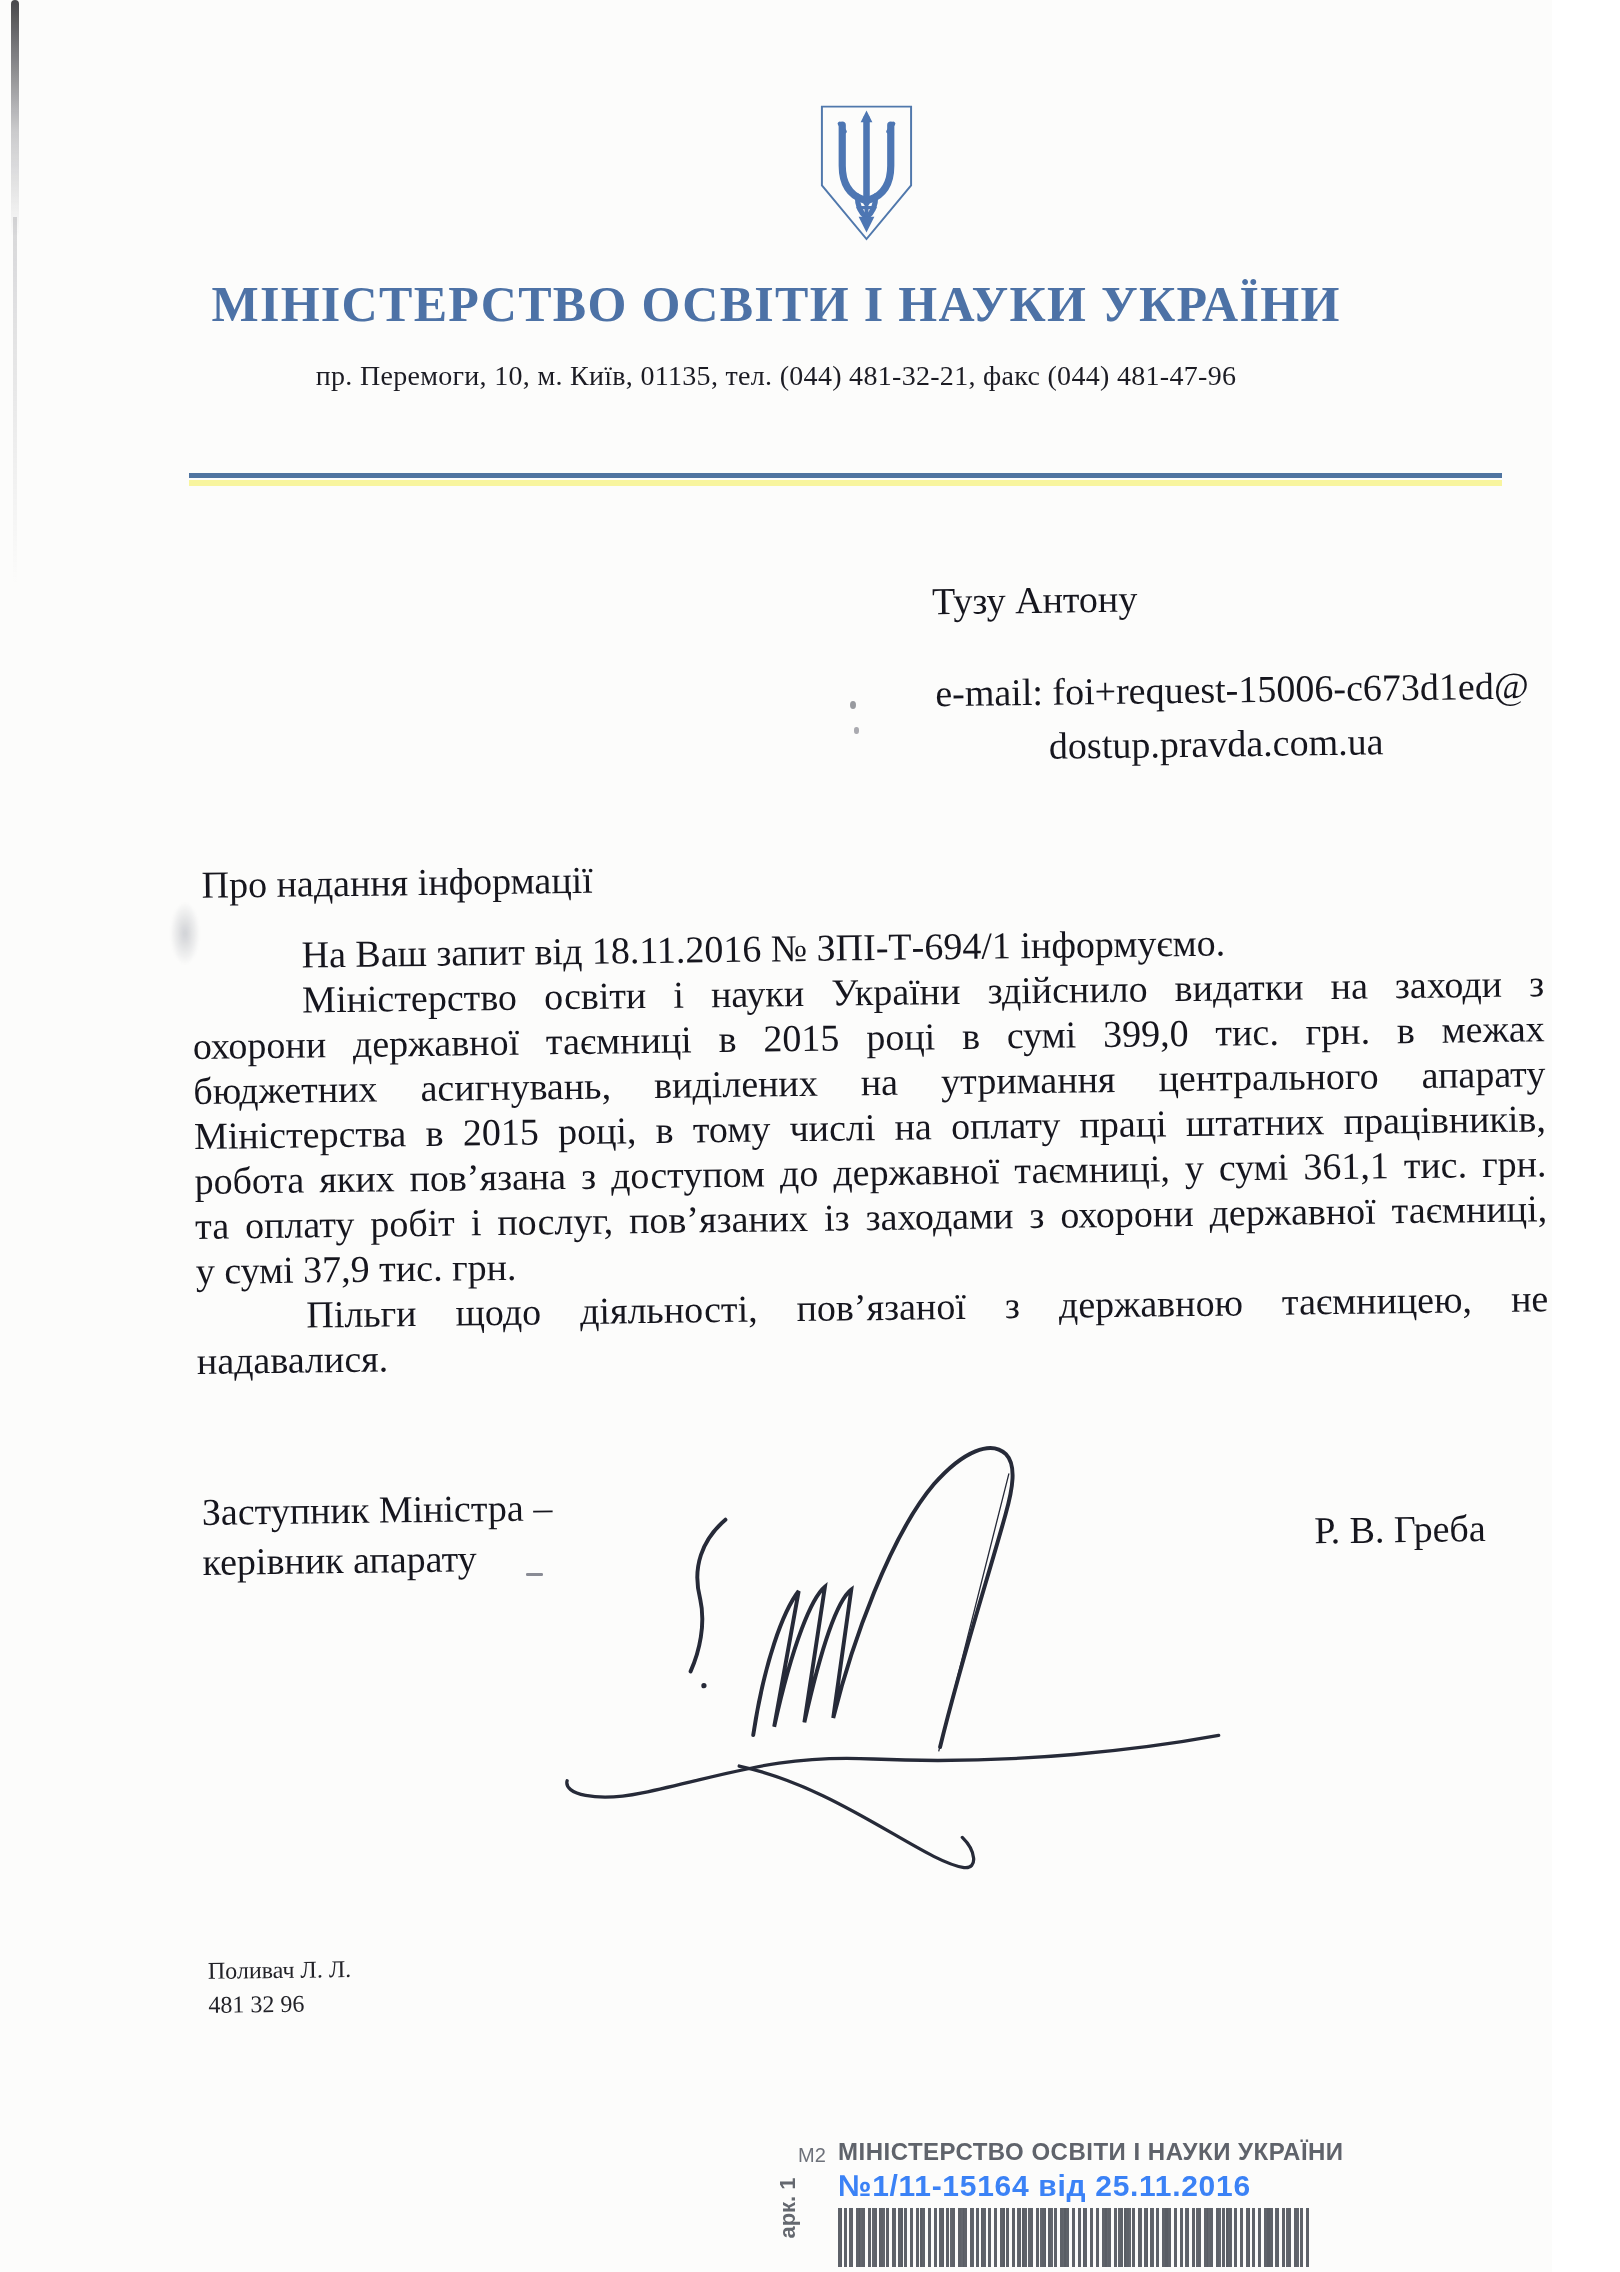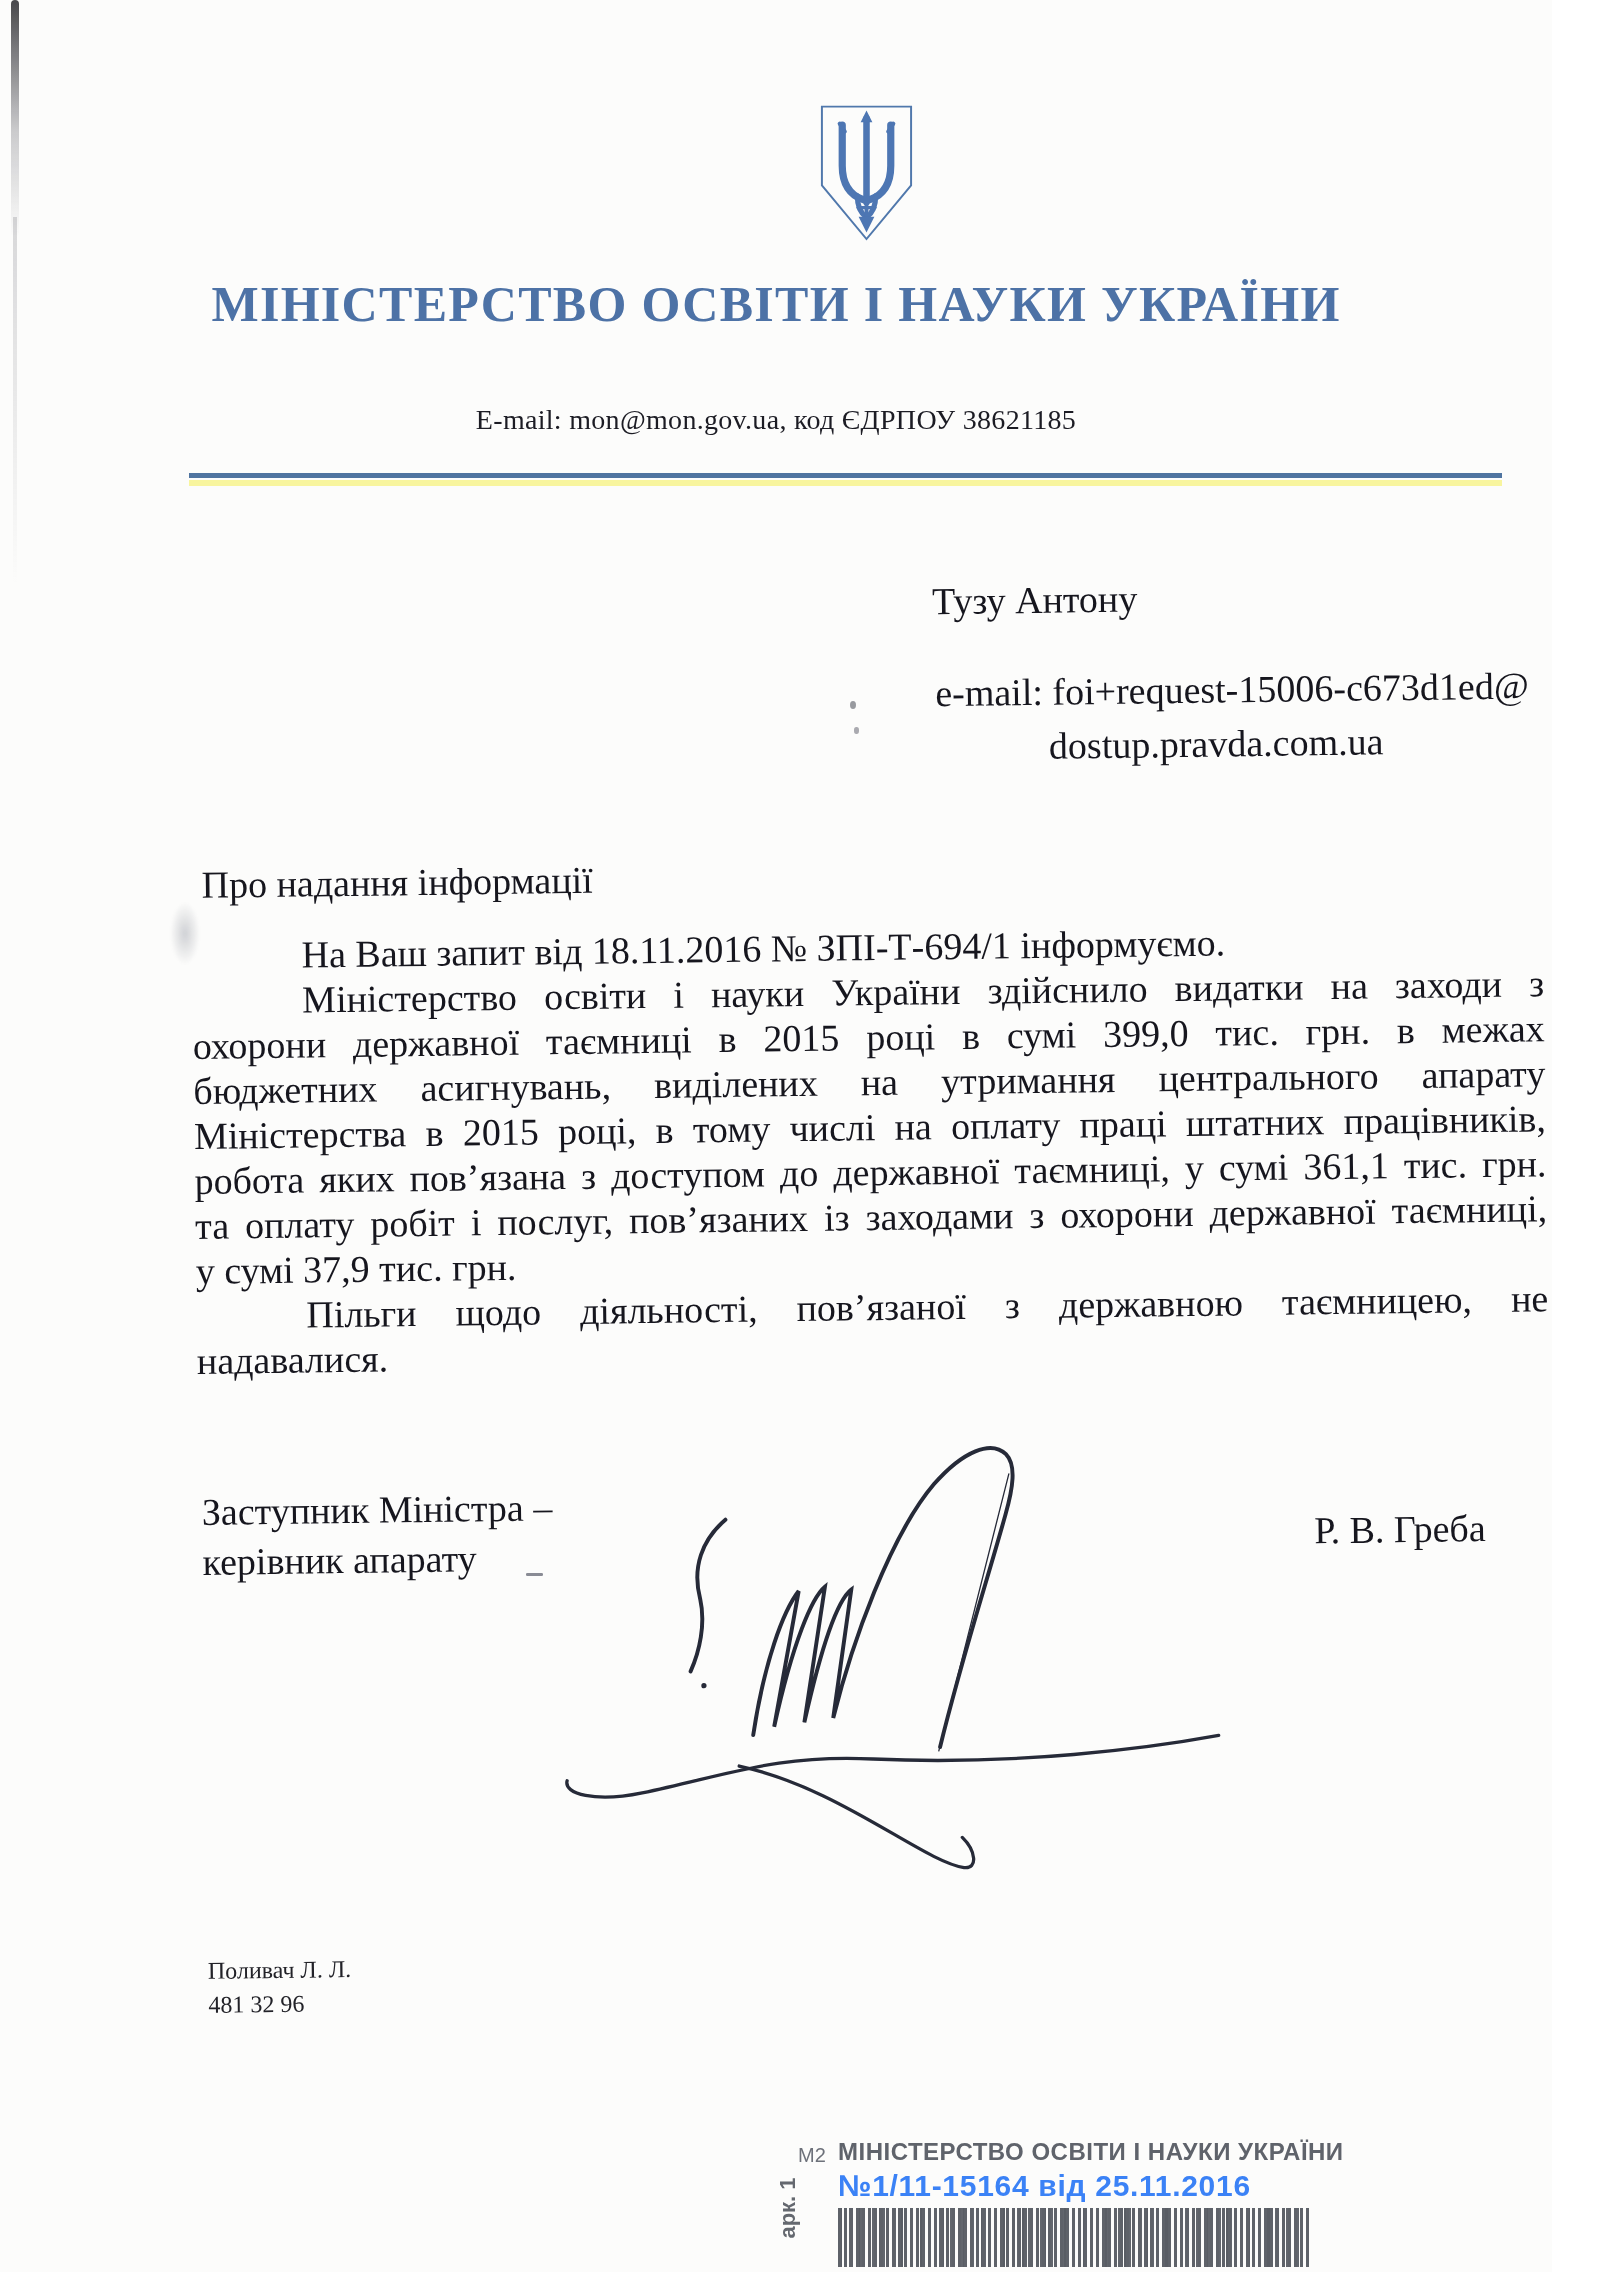--- a/index.html
+++ b/index.html
@@ -107,21 +107,21 @@
       <path d="M61 140 C61 158 68 168 75 173 C82 168 89 158 89 140" stroke-width="8"></path>
       <path d="M75 150 V178" stroke-width="6"></path>
       <path d="M62 158 H88" stroke-width="5"></path>
       <path d="M34 30 L42 42 M116 30 L108 42" stroke-width="6"></path>
     </g>
     <path d="M75 10 L66 28 H84 Z" fill="#4d76b3"></path>
     <path d="M75 196 L63 172 H87 Z" fill="#4d76b3"></path>
   </svg>
 
   <h1 class="ministry">МІНІСТЕРСТВО ОСВІТИ І НАУКИ УКРАЇНИ</h1>
-  <div class="addr addr2">E-mail: mon@mon.gov.ua, код ЄДРПОУ 38621185</div>
+  <div class="addr addr1">пр. Перемоги, 10, м. Київ, 01135, тел. (044) 481-32-21, факс (044) 481-47-96</div>
 
   <div class="rule">
     <div class="rule-blue"></div>
     <div class="rule-yellow"></div>
   </div>
 
   <div class="content">
 
     <div class="recipient-name">Тузу Антону</div>
     <div class="email-line1">e-mail: foi+request-15006-c673d1ed@</div>

